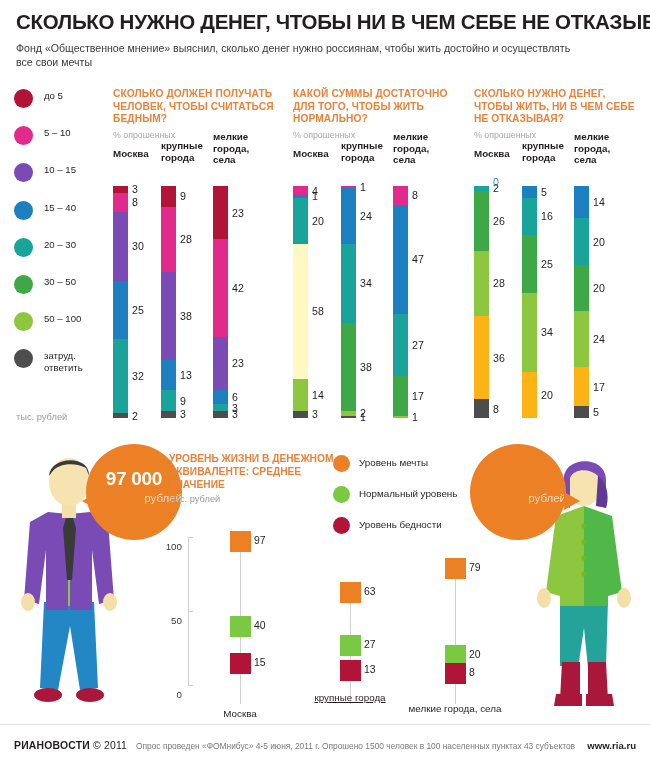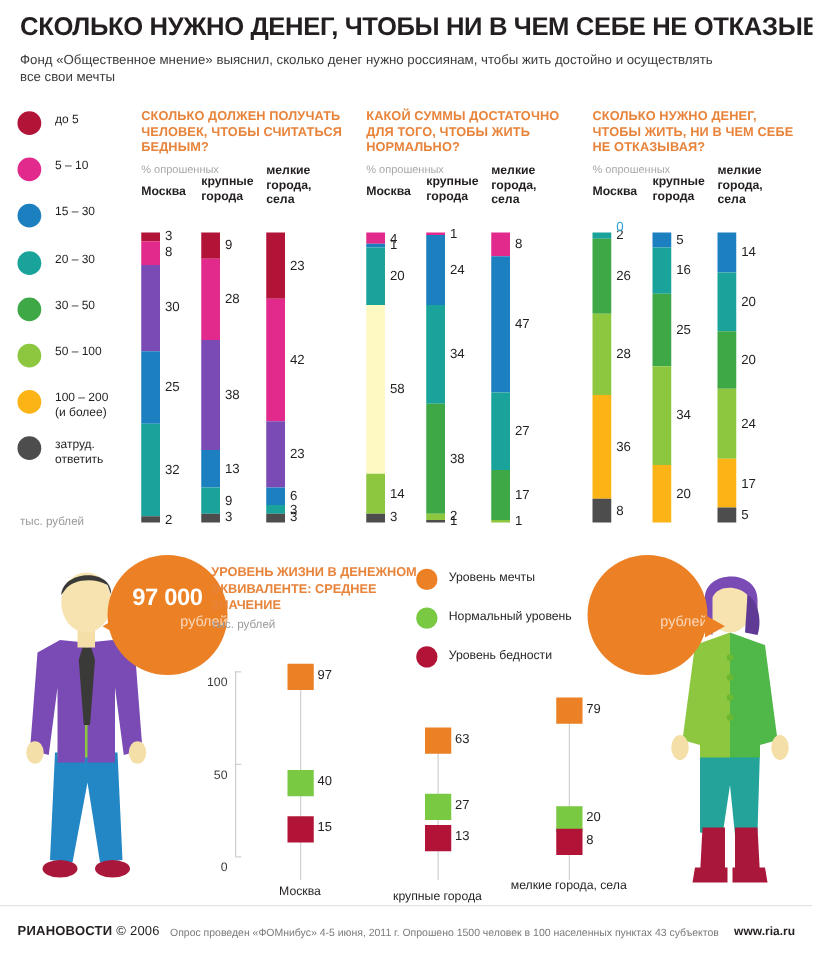--- a/index.html
+++ b/index.html
@@ -83,38 +83,38 @@
   <div id="legend">
       <div class="legend-row">
         <div class="legend-dot" style="background: rgb(178, 20, 56);"></div>
         <div class="legend-text">до 5</div>
       </div>
       <div class="legend-row">
         <div class="legend-dot" style="background: rgb(226, 42, 141);"></div>
         <div class="legend-text">5 – 10</div>
       </div>
       <div class="legend-row">
+        <div class="legend-dot" style="background: rgb(122, 75, 181);"></div>
+        <div class="legend-text">10  – 15</div>
+      </div>
+      <div class="legend-row">
         <div class="legend-dot" style="background: rgb(28, 127, 192);"></div>
-        <div class="legend-text">15 – 30</div>
+        <div class="legend-text">15 – 40</div>
       </div>
       <div class="legend-row">
         <div class="legend-dot" style="background: rgb(25, 163, 155);"></div>
         <div class="legend-text">20 – 30</div>
       </div>
       <div class="legend-row">
         <div class="legend-dot" style="background: rgb(62, 168, 71);"></div>
         <div class="legend-text">30 – 50</div>
       </div>
       <div class="legend-row">
         <div class="legend-dot" style="background: rgb(141, 198, 63);"></div>
         <div class="legend-text">50 – 100</div>
-      </div>
-      <div class="legend-row">
-        <div class="legend-dot" style="background: rgb(251, 179, 22);"></div>
-        <div class="legend-text">100 – 200<br>(и более)</div>
       </div>
       <div class="legend-row">
         <div class="legend-dot" style="background: rgb(77, 77, 77);"></div>
         <div class="legend-text">затруд.<br>ответить</div>
       </div>
     </div>
   <div id="legend-units">тыс. рублей</div>
 
   <div class="chart-block" id="chart-0" style="left:113px;width:165px;">
     <div class="chart-title">СКОЛЬКО ДОЛЖЕН ПОЛУЧАТЬ ЧЕЛОВЕК, ЧТОБЫ СЧИТАТЬСЯ БЕДНЫМ?</div>
@@ -407,32 +407,32 @@
       <div class="marker" style="background: rgb(178, 20, 56); left: 230px; top: 652.8px;"></div>
       <div class="marker-lbl" style="left: 254px; top: 656.8px;">15</div>
       <div class="cat-lbl" style="width: 120px; left: 180px; top: 708px;">Москва</div>
       <div class="stem" style="left: 350px; top: 591.76px; height: 112.24px;"></div>
       <div class="marker" style="background: rgb(236, 128, 36); left: 340px; top: 581.76px;"></div>
       <div class="marker-lbl" style="left: 364px; top: 585.76px;">63</div>
       <div class="marker" style="background: rgb(122, 201, 67); left: 340px; top: 635.04px;"></div>
       <div class="marker-lbl" style="left: 364px; top: 639.04px;">27</div>
       <div class="marker" style="background: rgb(178, 20, 56); left: 340px; top: 660.2px;"></div>
       <div class="marker-lbl" style="left: 364px; top: 664.2px;">13</div>
-      <div class="cat-lbl" style="width: 120px; left: 290px; top: 712px;">крупные города</div>
+      <div class="cat-lbl" style="width: 120px; left: 290px; top: 692px; text-decoration: underline;">крупные города</div>
       <div class="stem" style="left: 455px; top: 568.08px; height: 135.92px;"></div>
       <div class="marker" style="background: rgb(236, 128, 36); left: 445px; top: 558.08px;"></div>
       <div class="marker-lbl" style="left: 469px; top: 562.08px;">79</div>
       <div class="marker" style="background: rgb(122, 201, 67); left: 445px; top: 645.4px;"></div>
       <div class="marker-lbl" style="left: 469px; top: 649.4px;">20</div>
       <div class="marker" style="background: rgb(178, 20, 56); left: 445px; top: 663.16px;"></div>
       <div class="marker-lbl" style="left: 469px; top: 667.16px;">8</div>
       <div class="cat-lbl" style="width: 120px; left: 395px; top: 703px; text-align: center;">мелкие города, села</div>
     </div>
 
   <div id="footer-rule"></div>
   <div id="logo">
     <span>РИАНОВОСТИ</span>
-    <span class="cy">© 2006</span>
+    <span class="cy">© 2011</span>
   </div>
   <div id="source">Опрос проведен «ФОМнибус» 4-5 июня, 2011 г. Опрошено 1500 человек в 100 населенных пунктах 43 субъектов</div>
   <div id="site">www.ria.ru</div>
 
 </div>
 
 </body></html>

